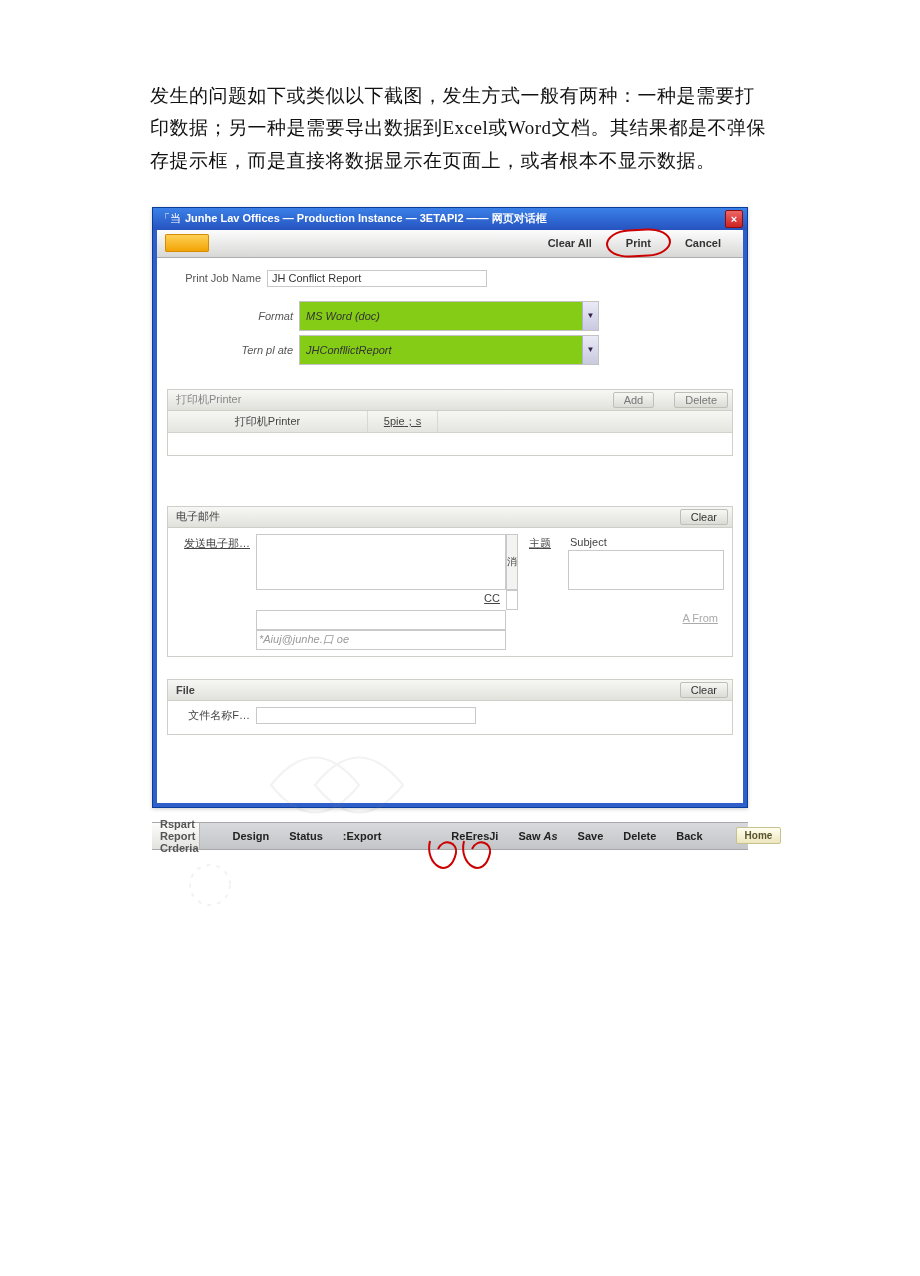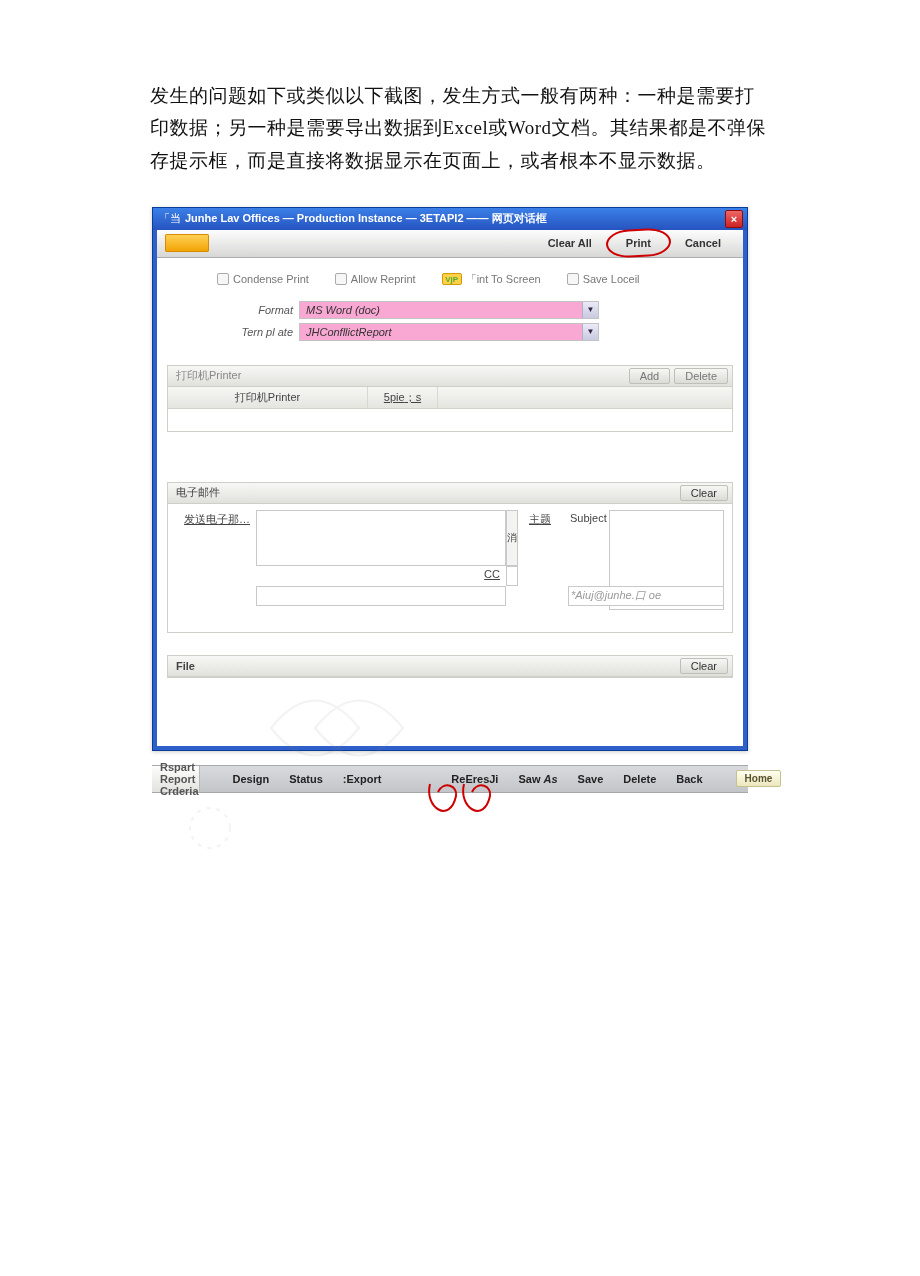--- a/index.html
+++ b/index.html
@@ -80,42 +80,42 @@
   }
   .ck.on .box { background: #ffd24a; border-color: #d49a00; }
   .section-h {
     margin-top: 6px; padding: 2px 6px;
     background: linear-gradient(#f5f5f3, #e3e3df);
     border: 1px solid #cfcfca; color: #555; font-size: 11px;
   }
   .section-body { border: 1px solid #cfcfca; border-top: none; padding: 6px 8px; font-style: italic; }
   .select {
     display: flex; align-items: center;
-    height: 18px; background: #f9a8d4;
+    height: 30px; background: #84cc16;
     border: 1px solid #c3c3c3; font-size: 11px; color: #333;
   }
   .select .sval { flex: 1; padding: 0 6px; }
   .select .sbtn {
     width: 16px; height: 100%;
     background: linear-gradient(#eaeaf7, #c9c9e0);
     border-left: 1px solid #aeb0d0;
     display: flex; align-items: center; justify-content: center;
     font-size: 8px; color: #324;
   }
   .panel {
     margin-top: 14px;
     border: 1px solid #cfcfca;
   }
   .panel-h {
     display: flex; align-items: center; justify-content: space-between;
     background: linear-gradient(#f7f7f5, #e1e1dc);
     border-bottom: 1px solid #cfcfca;
     padding: 2px 4px 2px 8px; font-size: 11px;
   }
-  .panel-h .pbtns { display: flex; gap: 4px; margin-left: 8px; }
+  .panel-h .pbtns { display: flex; gap: 20px; margin-left: 8px; }
   .smallbtn {
     padding: 1px 10px; font-size: 11px; color: #777;
     background: linear-gradient(#f6f6f3, #dcdcd7);
     border: 1px solid #bfbfba; border-radius: 2px;
   }
   .grid-head {
     display: flex;
     background: linear-gradient(#f6f6f3, #e5e5e0);
     border-bottom: 1px solid #d3d3cd;
     font-size: 11px; color: #444;
@@ -192,41 +192,25 @@
     <div class="chrome-inner">
       <div class="toolbar">
         <div class="logo"></div>
         <div class="spacer"></div>
         <div class="btn">Clear All</div>
         <div class="btn print-hl">Print</div>
         <div class="btn">Cancel</div>
       </div>
 
       <div class="body">
-
-        <div class="checks">
-          <span class="ck">
-              <span class="box"></span>
-              <span>Condense Print</span>
-            </span>
-          <span class="ck">
-              <span class="box"></span>
-              <span>Allow Reprint</span>
-            </span>
-          <span class="ck on">
-            <span class="box" style="display:flex;align-items:center;justify-content:center;width:20px;font-size:8px;color:#5a3;">
-              <b>VjP</b>
-            </span>
-            <span>「int To Screen</span>
-          </span>
-          <span class="ck">
-              <span class="box"></span>
-              <span>Save Loceil</span>
-            </span>
-        </div>
+        <div class="row">
+          <div class="label">Print Job Name</div>
+          <input class="input" style="width: 220px;" value="JH Conflict Report">
+        </div>
+
 
         <div class="section-body" style="border:none; padding:6px 2px;">
           <div class="row">
             <div class="label" style="width:130px">Format</div>
             <div class="select" style="width:300px">
               <span class="sval">MS Word (doc)</span>
               <span class="sbtn">▼</span>
             </div>
           </div>
           <div class="row">
@@ -261,48 +245,53 @@
             <span class="pbtns">
                 <span class="smallbtn" style="color:#333">Clear</span>
               </span>
           </div>
           <div style="padding:6px 8px;">
             <div class="email-grid">
               <div class="eg-lab">发送电子那…</div>
               <textarea class="eg-box" style="resize: none;"></textarea>
               <div class="eg-cancel">消</div>
               <div class="eg-lab" style="text-align:center">主题</div>
-              <div style="display:flex;flex-direction:row;gap:0">
+              <div style="display:flex;flex-direction:column;gap:0">
                 <div style="font-size:11px;color:#444;padding:2px 2px">Subject</div>
                 <textarea class="eg-box" style="flex: 1 1 0%; resize: none; height: 100px;"></textarea>
               </div>
 
               <div class="eg-lab">CC</div>
               <input class="eg-box" style="">
               <div></div>
                 <div></div>
                 <div style="grid-row:2 / span 3"></div>
 
               <input class="eg-box" style="">
               <div></div>
                 <div></div>
 
+              <div class="eg-lab" style="color:#aaa">A From</div>
               <input class="eg-box" style="color: rgb(153, 153, 153); font-style: italic;" value="*Aiuj@junhe.口 oe">
               <div></div>
                 <div></div>
             </div>
           </div>
         </div>
 
         <div class="panel" style="margin-top:22px">
           <div class="panel-h">
             <b>File</b>
             <span class="pbtns">
                 <span class="smallbtn" style="color:#333">Clear</span>
               </span>
+          </div>
+          <div style="padding:6px 8px 10px 8px; display:flex; align-items:center; gap:6px;">
+            <span style="width:74px;text-align:right;color:#444">文件名称F…</span>
+            <input class="input" style="width: 220px;">
           </div>
         </div>
 
         <div style="height:60px; position:relative;">
           <svg class="watermark" style="left:60px;top:-20px" viewBox="0 0 100 60">
             <path d="M20 30 Q40 5 60 30 Q40 55 20 30 Z" fill="none" stroke="#888" stroke-width="1"></path>
             <path d="M40 30 Q60 5 80 30 Q60 55 40 30 Z" fill="none" stroke="#888" stroke-width="1"></path>
           </svg>
         </div>
       </div>

